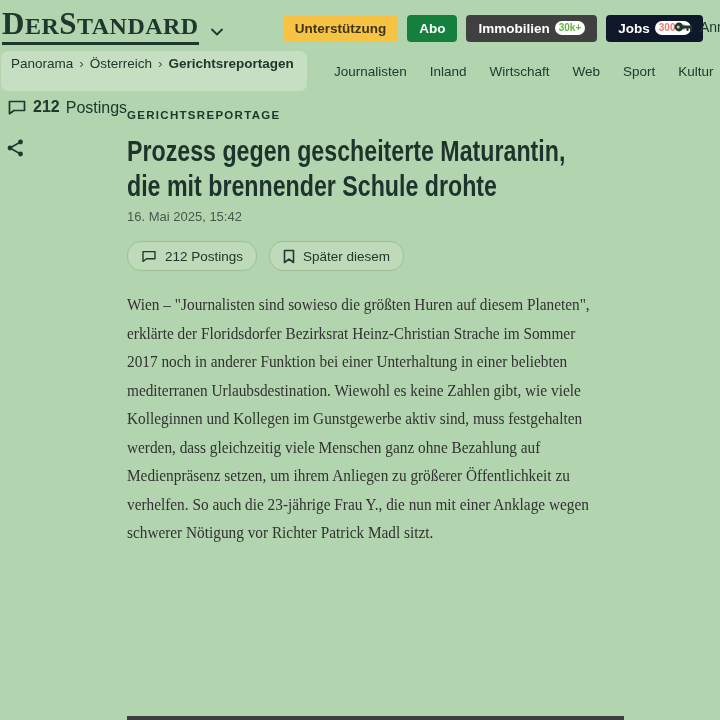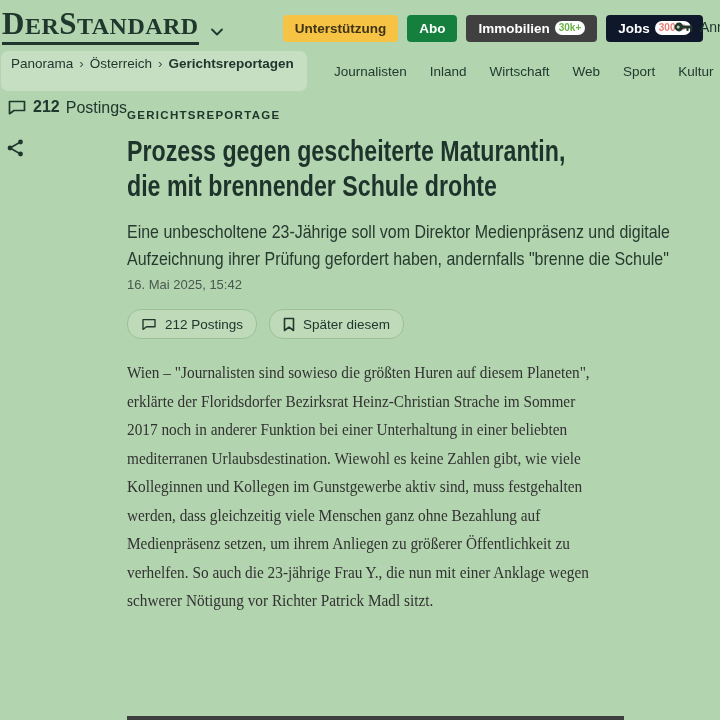--- a/index.html
+++ b/index.html
@@ -184,24 +184,20 @@
       </span>
     </div>
   </div>
 
   <div class="article">
     <div class="kicker">GERICHTSREPORTAGE</div>
     <div class="headline">
       <div>Prozess gegen gescheiterte Maturantin,</div>
       <div>die mit brennender Schule drohte</div>
     </div>
-    <div class="subhead">
-      <div>Eine unbescholtene 23-Jährige soll vom Direktor Medienpräsenz und digitale</div>
-      <div>Aufzeichnung ihrer Prüfung gefordert haben, andernfalls "brenne die Schule"</div>
-    </div>
     <div class="date">16. Mai 2025, 15:42</div>
 
     <div class="actions">
       <button class="abtn">
         <span>
           <svg width="16" height="14" viewBox="0 0 20 16">
               <path d="M2.5 2.5 h15 v9 h-10.5 l-4.5 3.2 z" fill="none" stroke="#20372e" stroke-width="1.7" stroke-linejoin="round"></path>
             </svg>
         </span>
         <span>212 Postings</span>

